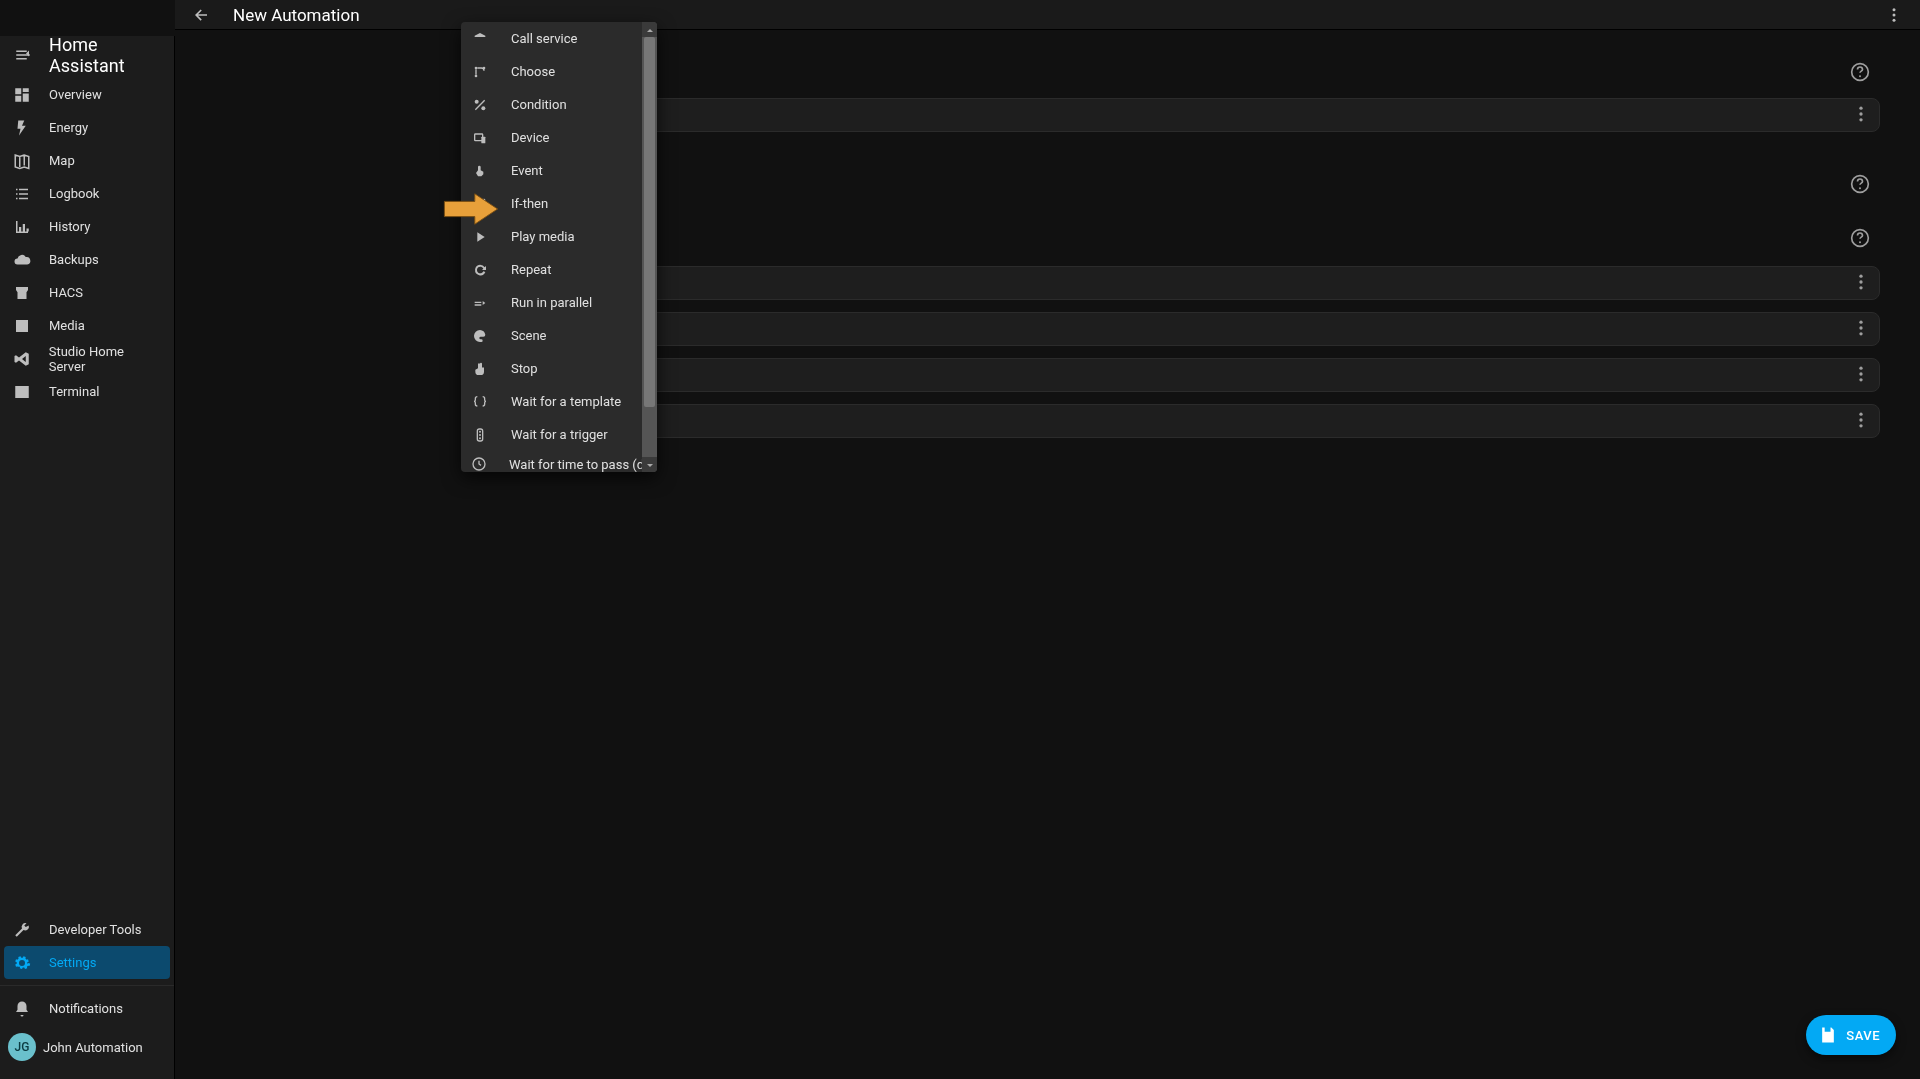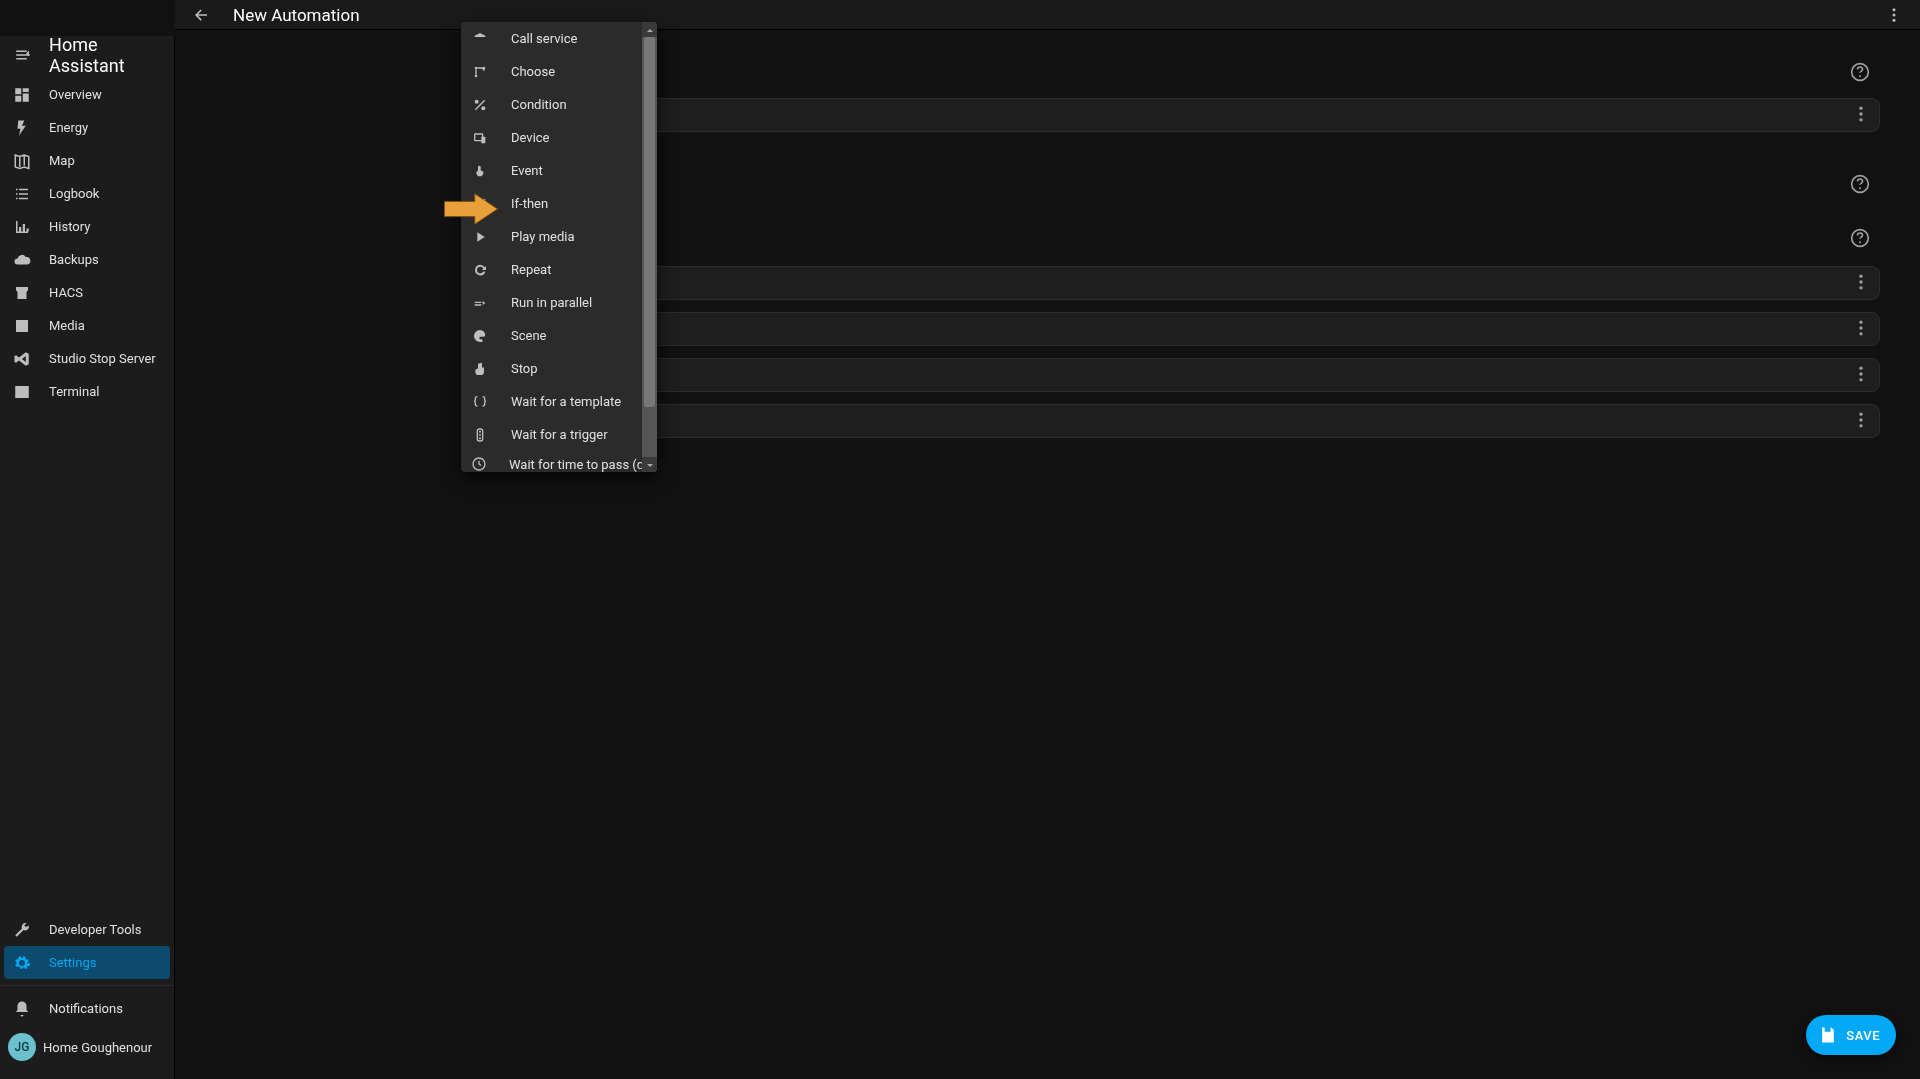--- a/index.html
+++ b/index.html
@@ -350,21 +350,21 @@
             </svg>
           </span>
         <span class="label">Media</span>
       </div>
       <div class="sidebar-item">
         <span class="icon">
             <svg viewBox="0 0 24 24" width="18" height="18">
               <use href="#i-vscode"></use>
             </svg>
           </span>
-        <span class="label">Studio Stop Server</span>
+        <span class="label">Studio Home Server</span>
       </div>
       <div class="sidebar-item">
         <span class="icon">
             <svg viewBox="0 0 24 24" width="18" height="18">
               <use href="#i-terminal"></use>
             </svg>
           </span>
         <span class="label">Terminal</span>
       </div>
     </div>
@@ -390,21 +390,21 @@
       <div class="sidebar-item">
         <span class="icon">
             <svg viewBox="0 0 24 24" width="18" height="18">
               <use href="#i-bell-o"></use>
             </svg>
           </span>
         <span class="label">Notifications</span>
       </div>
       <div class="user-row">
         <span class="avatar">JG</span>
-        <span class="user-name">Home Goughenour</span>
+        <span class="user-name">John Automation</span>
       </div>
     </div>
   </div>
 
   <div class="main">
     <div class="topbar">
       <span class="icon-btn">
         <svg viewBox="0 0 24 24">
             <use href="#i-back"></use>
           </svg>

